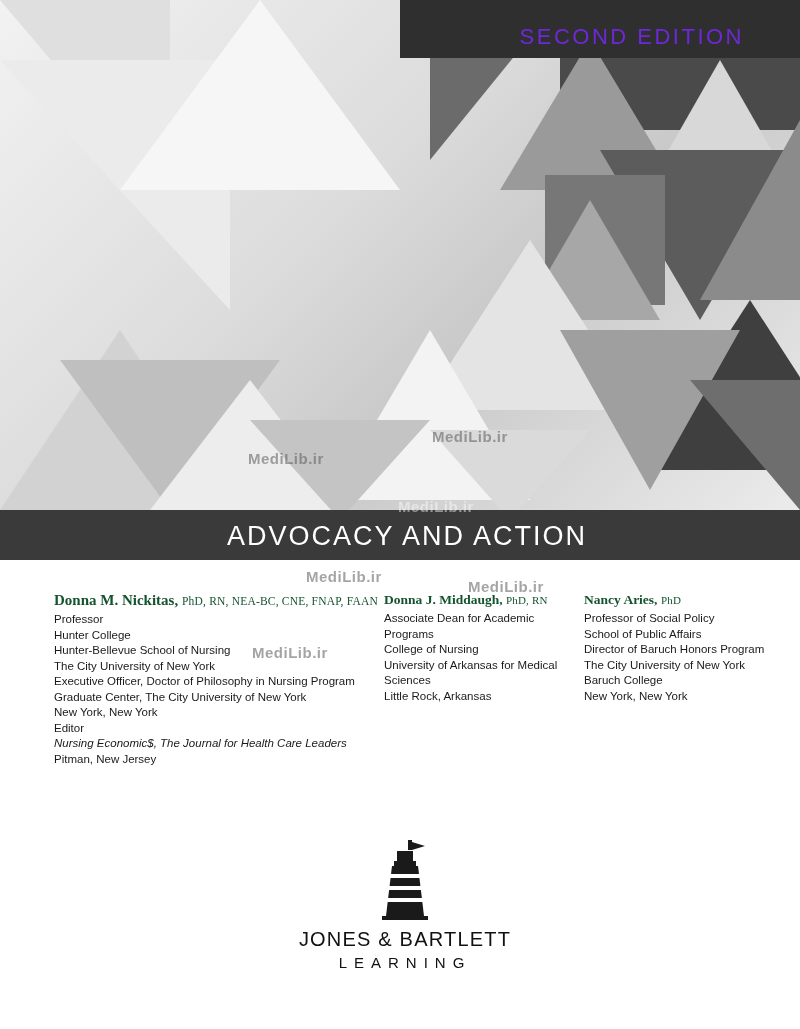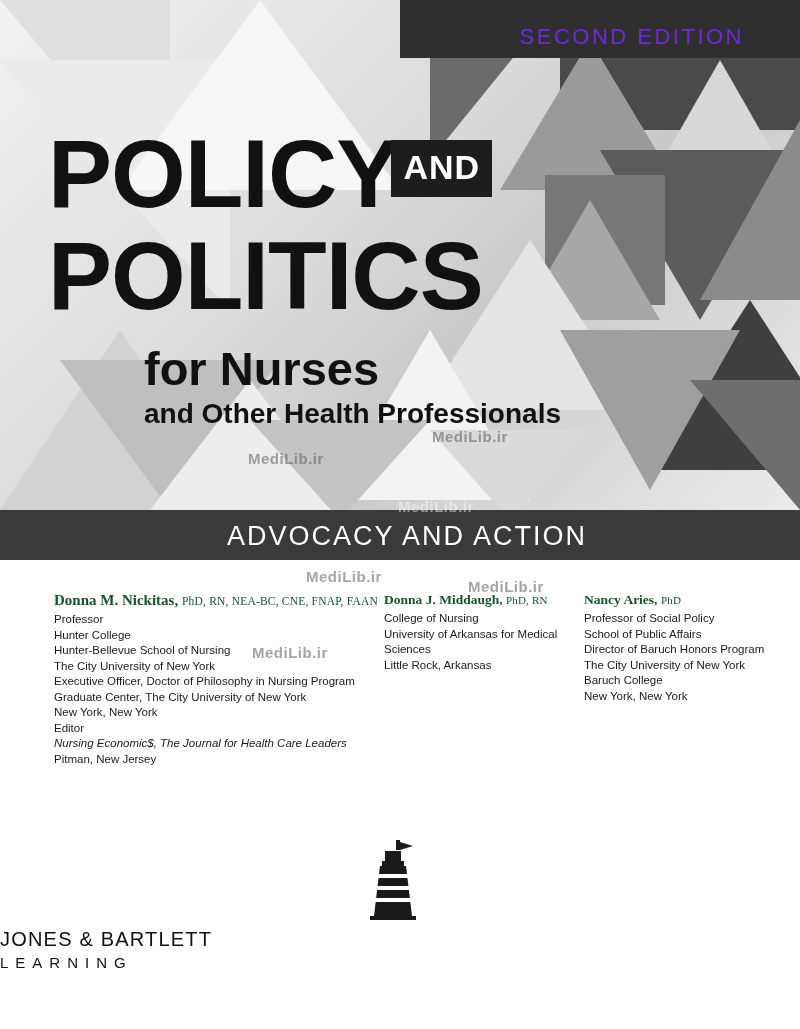--- a/index.html
+++ b/index.html
@@ -176,23 +176,24 @@
   .author-line {
     font-size: 11.5px;
     line-height: 15.5px;
     color: #1a1a1a;
   }
   .author-line.italic { font-style: italic; }
 
   
   .publisher {
     position: absolute;
-    left: 0;
+    left: 12px;
     top: 838px;
     width: 786px;
+    text-align: center;
   }
   .lighthouse {
     margin: 0 auto;
     display: block;
   }
   .pub-name {
     font-size: 20px;
     letter-spacing: 1.2px;
     color: #111;
     margin-top: 8px;
@@ -231,28 +232,20 @@
   <div class="tri" style="left:640px;top:300px;border-left:110px solid transparent;border-right:110px solid transparent;border-bottom:170px solid #3f3f3f;"></div>
   <div class="tri" style="left:560px;top:330px;border-left:90px solid transparent;border-right:90px solid transparent;border-top:160px solid #9f9f9f;"></div>
   <div class="tri" style="left:690px;top:380px;border-left:110px solid transparent;border-top:130px solid #6e6e6e;"></div>
   <div class="tri" style="left:330px;top:330px;border-left:100px solid transparent;border-right:100px solid transparent;border-bottom:170px solid #f3f3f3;"></div>
   <div class="tri" style="left:250px;top:420px;border-left:90px solid transparent;border-right:90px solid transparent;border-top:100px solid #c4c4c4;"></div>
   <div class="tri" style="left:430px;top:430px;border-left:80px solid transparent;border-right:80px solid transparent;border-top:90px solid #dadada;"></div>
 
   <div class="top-banner"></div>
   <div class="edition-label">SECOND EDITION</div>
 
-  <div class="title-wrap">
-    <div class="line1">
-      <span class="word-policy">POLICY</span><span class="and-box">AND</span>
-    </div>
-    <div class="word-politics">POLITICS</div>
-    <div class="for-nurses">for Nurses</div>
-    <div class="other-health">and Other Health Professionals</div>
-  </div>
 
   <div class="watermark dark" style="left:248px;top:450px;">MediLib.ir</div>
   <div class="watermark dark" style="left:432px;top:428px;">MediLib.ir</div>
   <div class="watermark light" style="left:398px;top:498px;">MediLib.ir</div>
 
   <div class="bottom-band"></div>
   <div class="advocacy">ADVOCACY AND ACTION</div>
 </div>
 
 <div class="watermark dark" style="left:306px;top:568px;">MediLib.ir</div>
@@ -276,20 +269,21 @@
     <div class="author-line">Editor</div>
     <div class="author-line italic">Nursing Economic$, The Journal for Health Care Leaders</div>
     <div class="author-line">Pitman, New Jersey</div>
   </div>
 
   <div class="author-col col-2">
     <div class="author-name">
       <span>Donna J. Middaugh,</span>
       <span class="author-creds">PhD, RN</span>
     </div>
+    <div class="author-line">Associate Dean for Academic Programs</div>
     <div class="author-line">College of Nursing</div>
     <div class="author-line">University of Arkansas for Medical</div>
     <div class="author-line">Sciences</div>
     <div class="author-line">Little Rock, Arkansas</div>
   </div>
 
   <div class="author-col col-3">
     <div class="author-name">
       <span>Nancy Aries,</span>
       <span class="author-creds">PhD</span>

